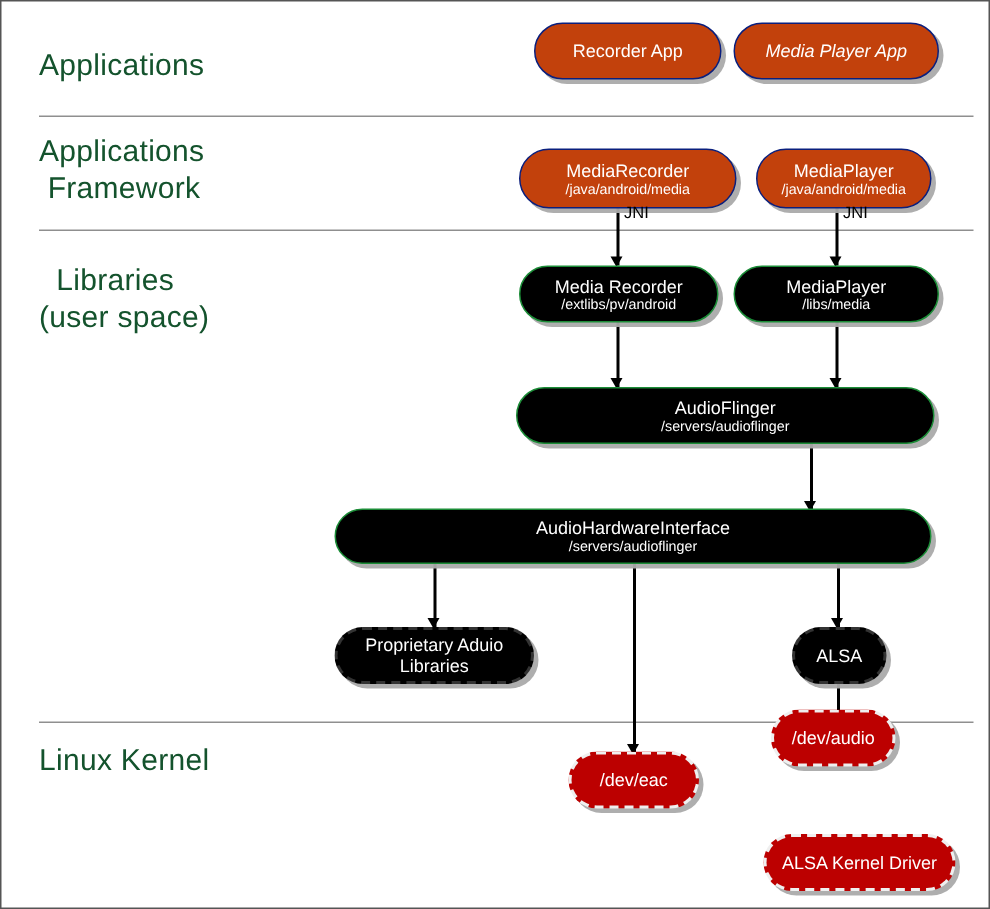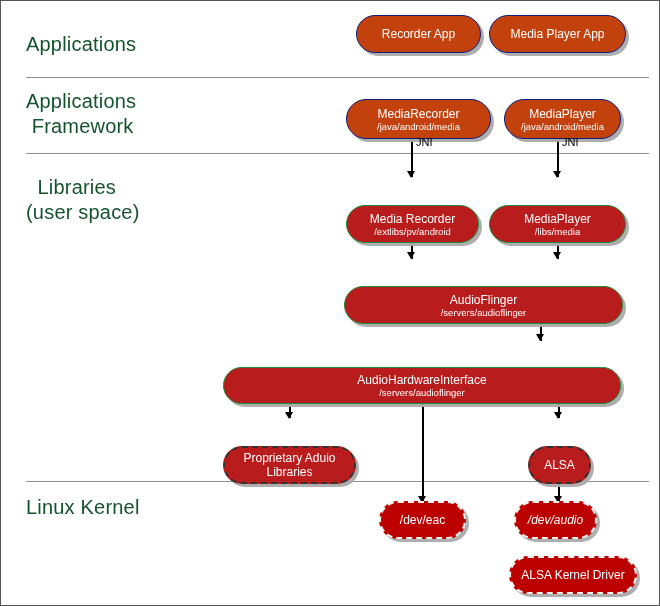--- a/index.html
+++ b/index.html
@@ -57,21 +57,21 @@
   .node .sub {
     font-size: 9.5px;
     line-height: 11px;
     white-space: nowrap;
   }
   .node .twoline {
     font-size: 12px;
     line-height: 14px;
   }
   .blue  { background: #c2410c; border: 1px solid #0a1f7d; }
-  .green { background: #b91c1c; border: 1px solid #1b8c37; margin-top: 28px; }
+  .green { background: #000000; border: 1px solid #1b8c37; }
   .red   { background: #bc0000; border: 1px solid #8a0000; }
   .dashed.green { border: 2px dashed #333333; }
   .dashed.red   { border: 2px dashed #efefef; align-items: center; }
 
   
   .conn {
     position: absolute;
     width: 1.6px;
     background: #000000;
     z-index: 2;
@@ -135,21 +135,21 @@
 
   <div class="conn" style="left:557px; top:453px; height:48px;"></div>
   <div class="arrowhead" style="left:553px; top:495px;"></div>
 
   <div class="jni" style="left:415px; top:135px;">JNI</div>
   <div class="jni" style="left:561px; top:135px;">JNI</div>
 
   <div class="node blue" style="left:355px; top:14px; width:125px; height:38px;">
     <span class="title">Recorder App</span>
   </div>
-  <div class="node blue" style="left:488px; top:14px; width:137px; height:38px;">
+  <div class="node blue" style="left:488px; top:14px; width:137px; height:38px;font-style:italic;">
     <span class="title">Media Player App</span>
   </div>
 
   <div class="node blue" style="left:345px; top:98px; width:145px; height:40px;">
     <span class="title">MediaRecorder</span>
     <span class="sub">/java/android/media</span>
   </div>
   <div class="node blue" style="left:503px; top:98px; width:117px; height:40px;">
     <span class="title">MediaPlayer</span>
     <span class="sub">/java/android/media</span>
@@ -179,20 +179,20 @@
     <span class="twoline">Libraries</span>
   </div>
 
   <div class="node green dashed" style="left:527px; top:417px; width:63px; height:38px;justify-content:center;">
     <span class="title">ALSA</span>
   </div>
 
   <div class="node red dashed" style="left:378px; top:500px; width:87px; height:38px;">
     <span class="title">/dev/eac</span>
   </div>
-  <div class="node red dashed" style="left:513px; top:500px; width:83px; height:38px;font-style:italic;">
+  <div class="node red dashed" style="left:513px; top:472px; width:83px; height:38px;">
     <span class="title">/dev/audio</span>
   </div>
   <div class="node red dashed" style="left:508px; top:555px; width:128px; height:38px;">
     <span class="title">ALSA Kernel Driver</span>
   </div>
 
 </div>
 
 </body></html>

